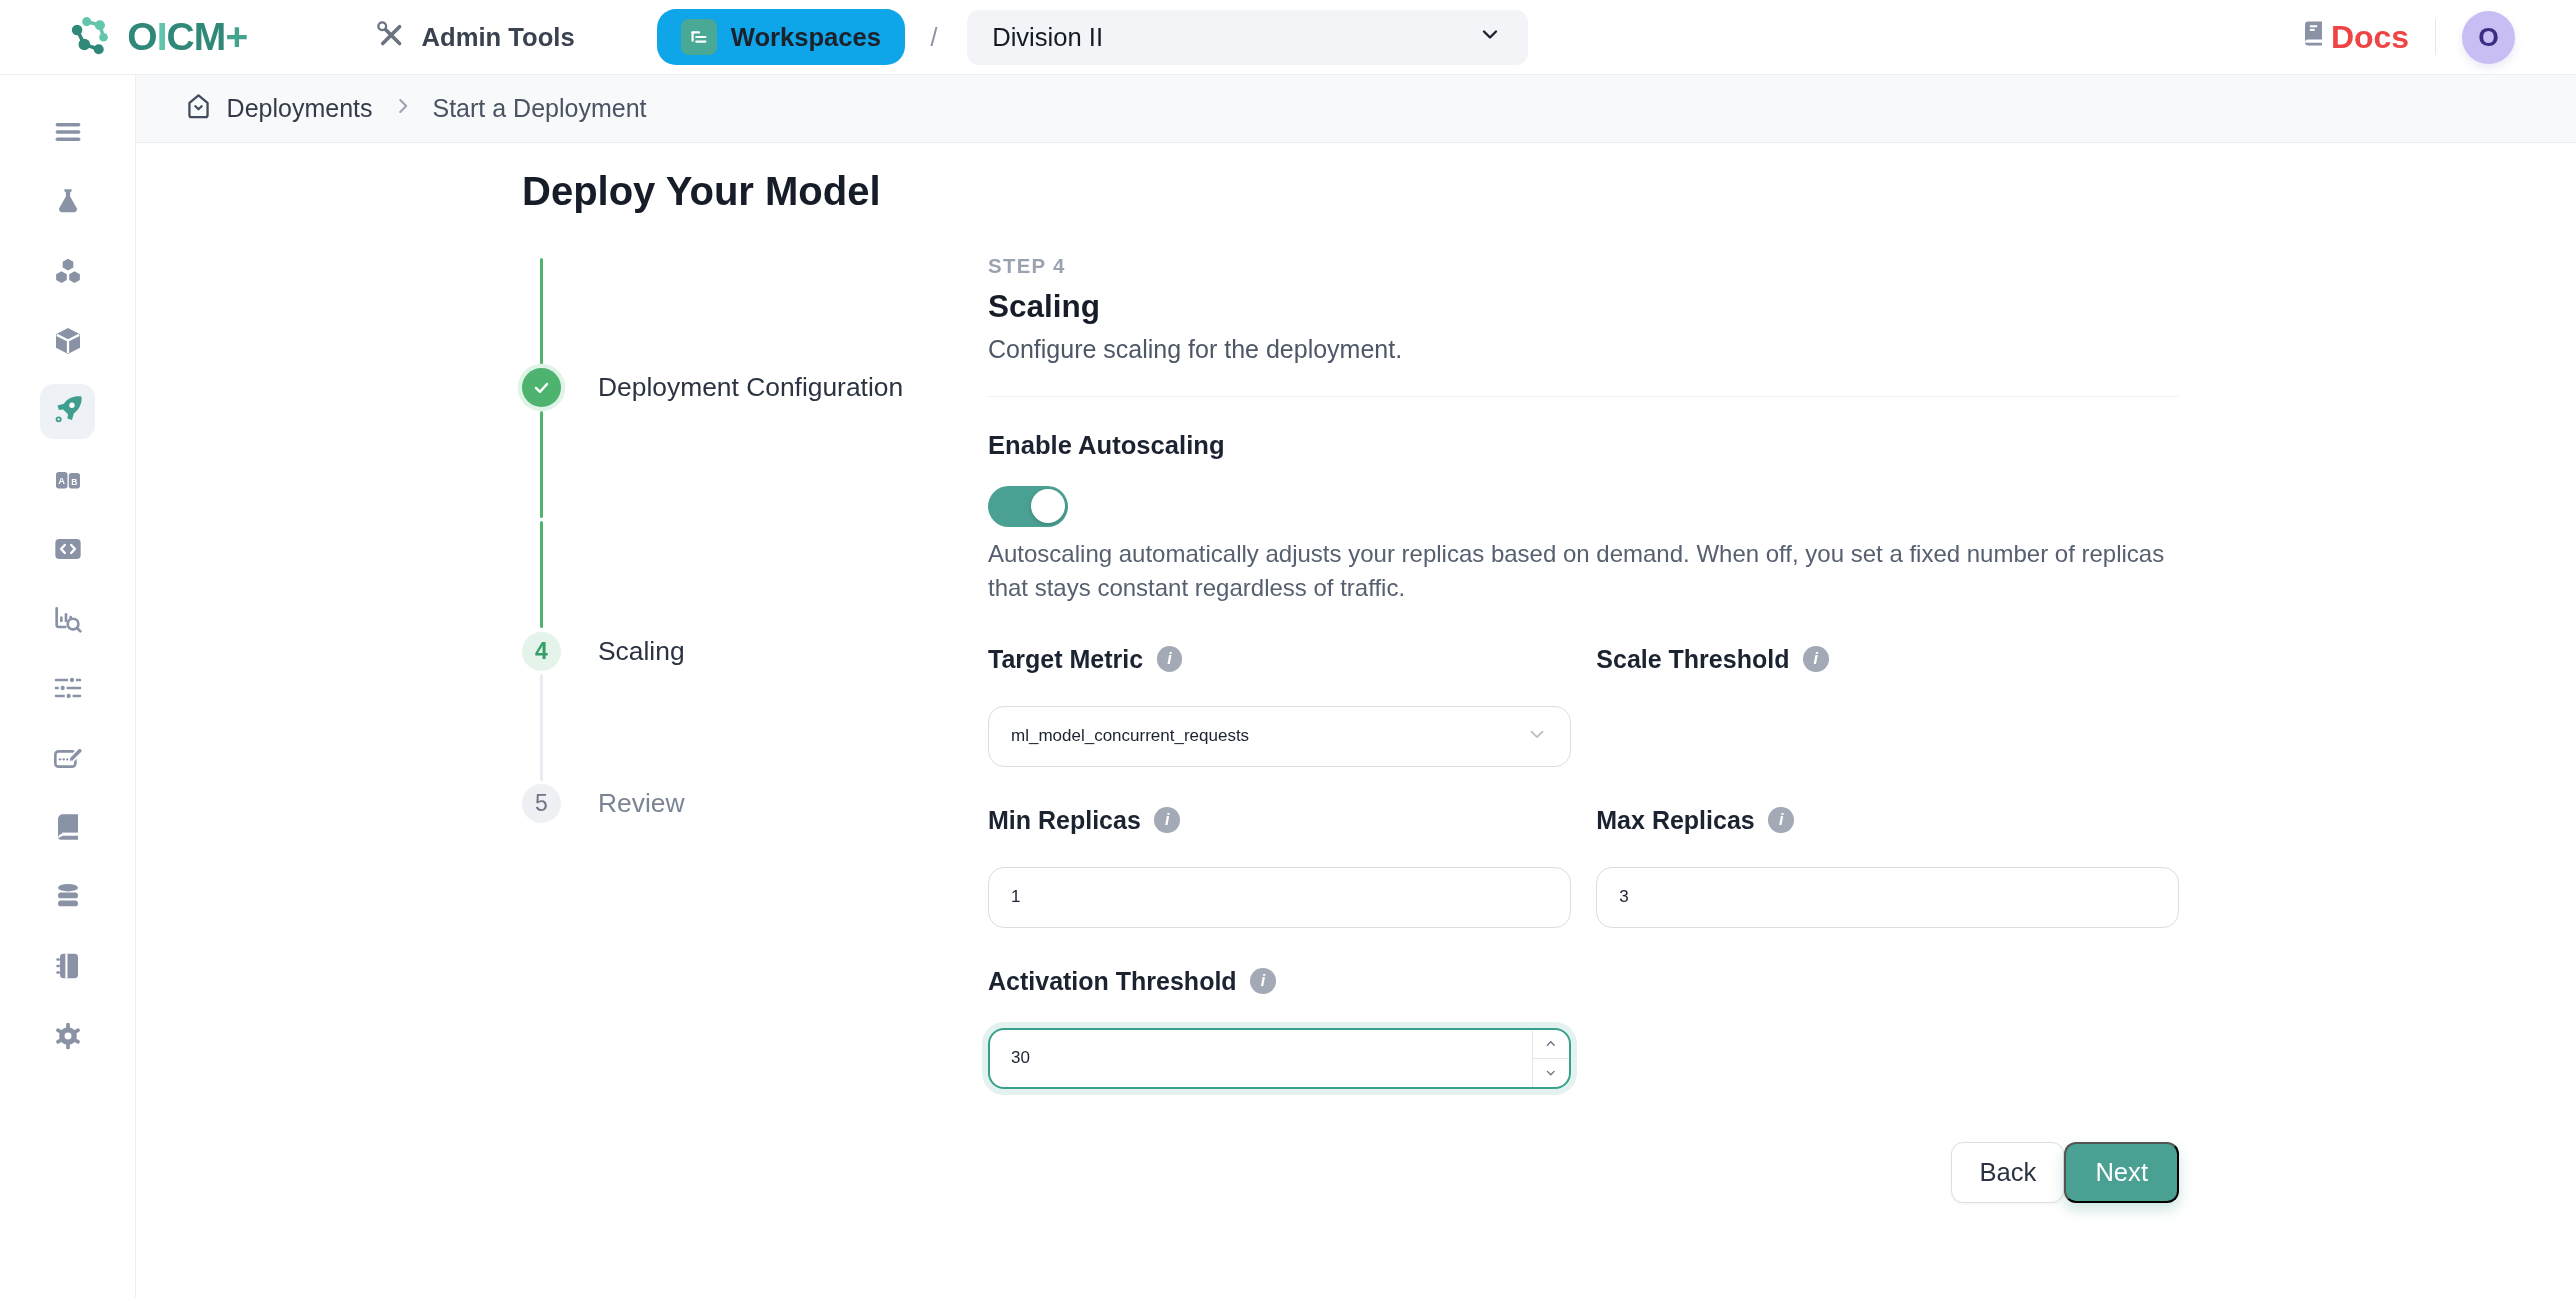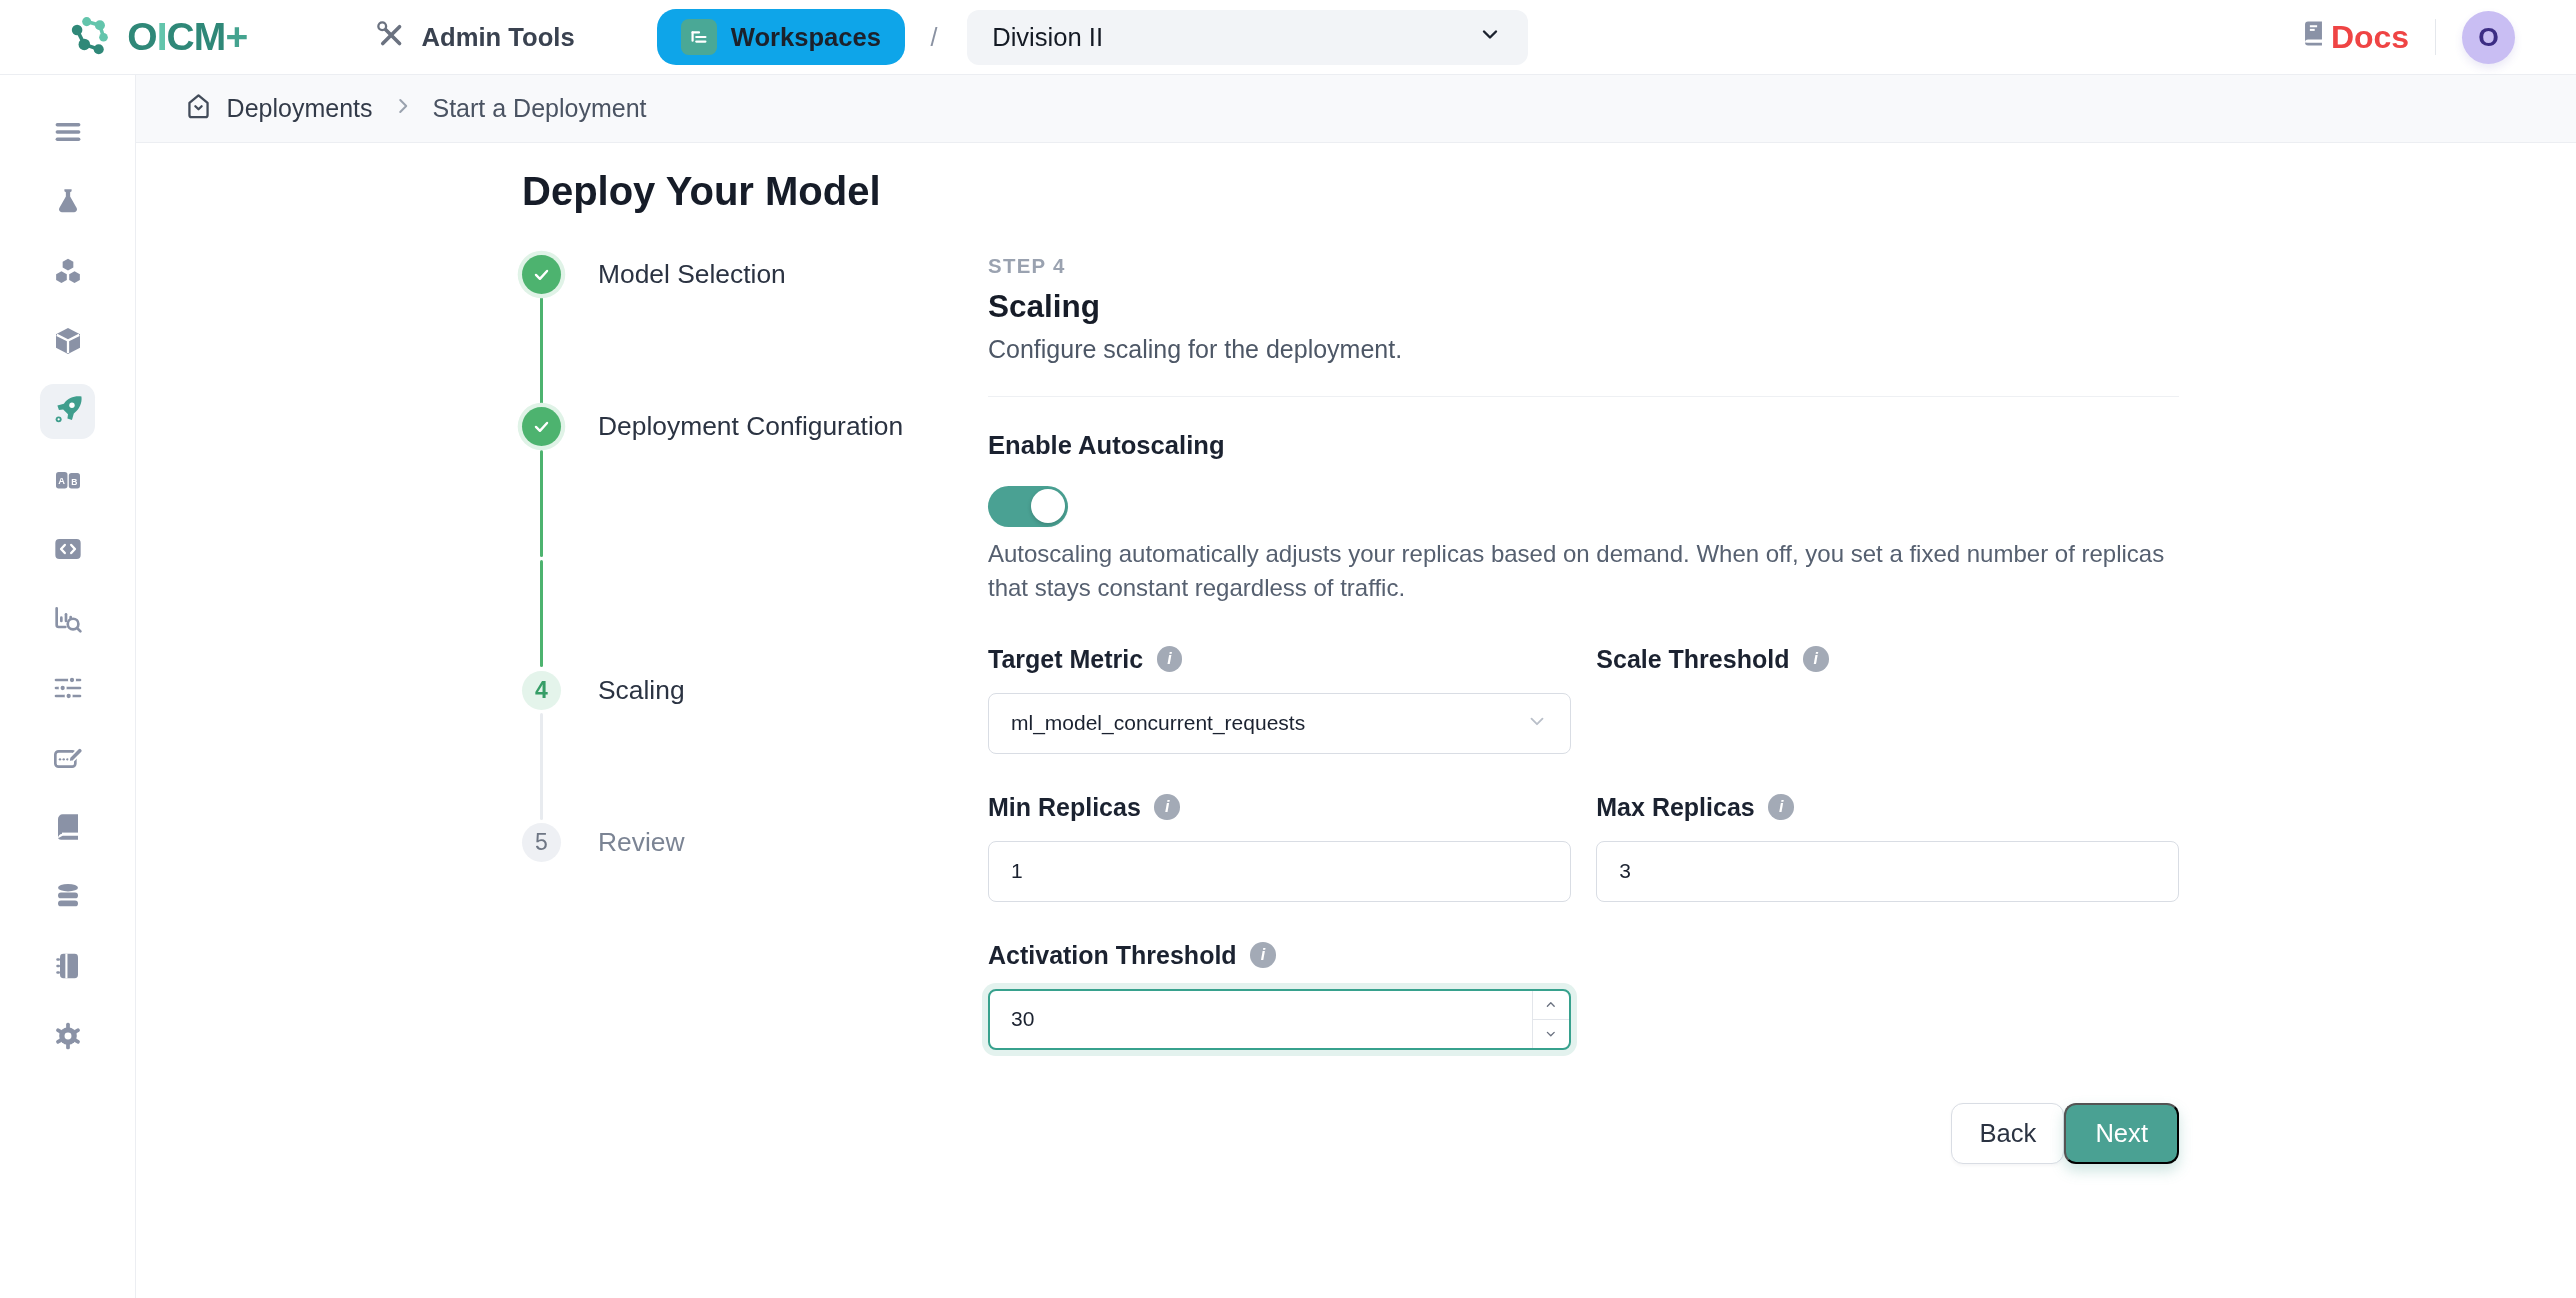--- a/index.html
+++ b/index.html
@@ -79,23 +79,23 @@
     border-radius:50%; background:#fff; box-shadow:0 1.7px 4.3px rgba(0,0,0,.18); }
   .desc { margin-top:10px; font-size:24px; color:#566070; line-height:1.44;
     max-width:1184px; }
   .grid { display:flex; gap:25.6px; margin-top:39px; }
   .field { width:583px; }
   .f-label { display:flex; align-items:center; gap:13.6px; font-size:25px;
     font-weight:700; color:#1b2230; }
   .info { width:25.6px; height:25.6px; border-radius:50%; background:#a3aab6; color:#fff;
     font-size:16px; font-weight:700; display:flex; align-items:center;
     justify-content:center; cursor:pointer; font-style:italic; }
-  .control { margin-top:19px; height:61px; background:#fff; border:1.7px solid #d9dde4;
-    border-radius:8px; display:flex; align-items:center; padding:0 22px;
-    font-size:21px; color:#1b2230; }
+  .control { margin-top:32px; height:61px; background:#fff; border:1.7px solid #d9dde4;
+    border-radius:16px; display:flex; align-items:center; padding:0 22px;
+    font-size:17px; color:#1b2230; }
   .control.select { justify-content:space-between; cursor:pointer; }
   .control input { border:none; outline:none; width:100%; font:inherit; color:inherit;
     background:transparent; }
   .control.focused { border:2.6px solid #37a18d; box-shadow:0 0 0 6px #e3f2ee;
     padding:0 0 0 21px; overflow:hidden; }
   .spin { margin-left:auto; width:39px; height:100%; border-left:1.7px solid #e3e6eb;
     display:flex; flex-direction:column; }
   .spin-btn { flex:1; display:flex; align-items:center; justify-content:center;
     cursor:pointer; }
   .spin-btn + .spin-btn { border-top:1.7px solid #e3e6eb; }
@@ -331,28 +331,20 @@
       </span>
       <span class="crumb-current">Start a Deployment</span>
     </div>
 
     <div class="content">
       <h1 class="page-title">Deploy Your Model</h1>
 
       <div class="layout">
 
         <div class="stepper">
-          <div class="step-row">
-            <span class="circle done">
-                <svg width="19" height="19" viewBox="0 0 24 24" fill="none" stroke="#fff" stroke-width="3" stroke-linecap="round" stroke-linejoin="round">
-                  <polyline points="5 12.5 10 17.5 19 7.5"></polyline>
-                </svg>
-              </span>
-            <span class="step-label">Model Selection</span>
-          </div>
           <div class="connector green"></div>
           <div class="step-row">
             <span class="circle done">
                 <svg width="19" height="19" viewBox="0 0 24 24" fill="none" stroke="#fff" stroke-width="3" stroke-linecap="round" stroke-linejoin="round">
                   <polyline points="5 12.5 10 17.5 19 7.5"></polyline>
                 </svg>
               </span>
             <span class="step-label">Deployment Configuration</span>
           </div>
           <div class="connector green"></div>

